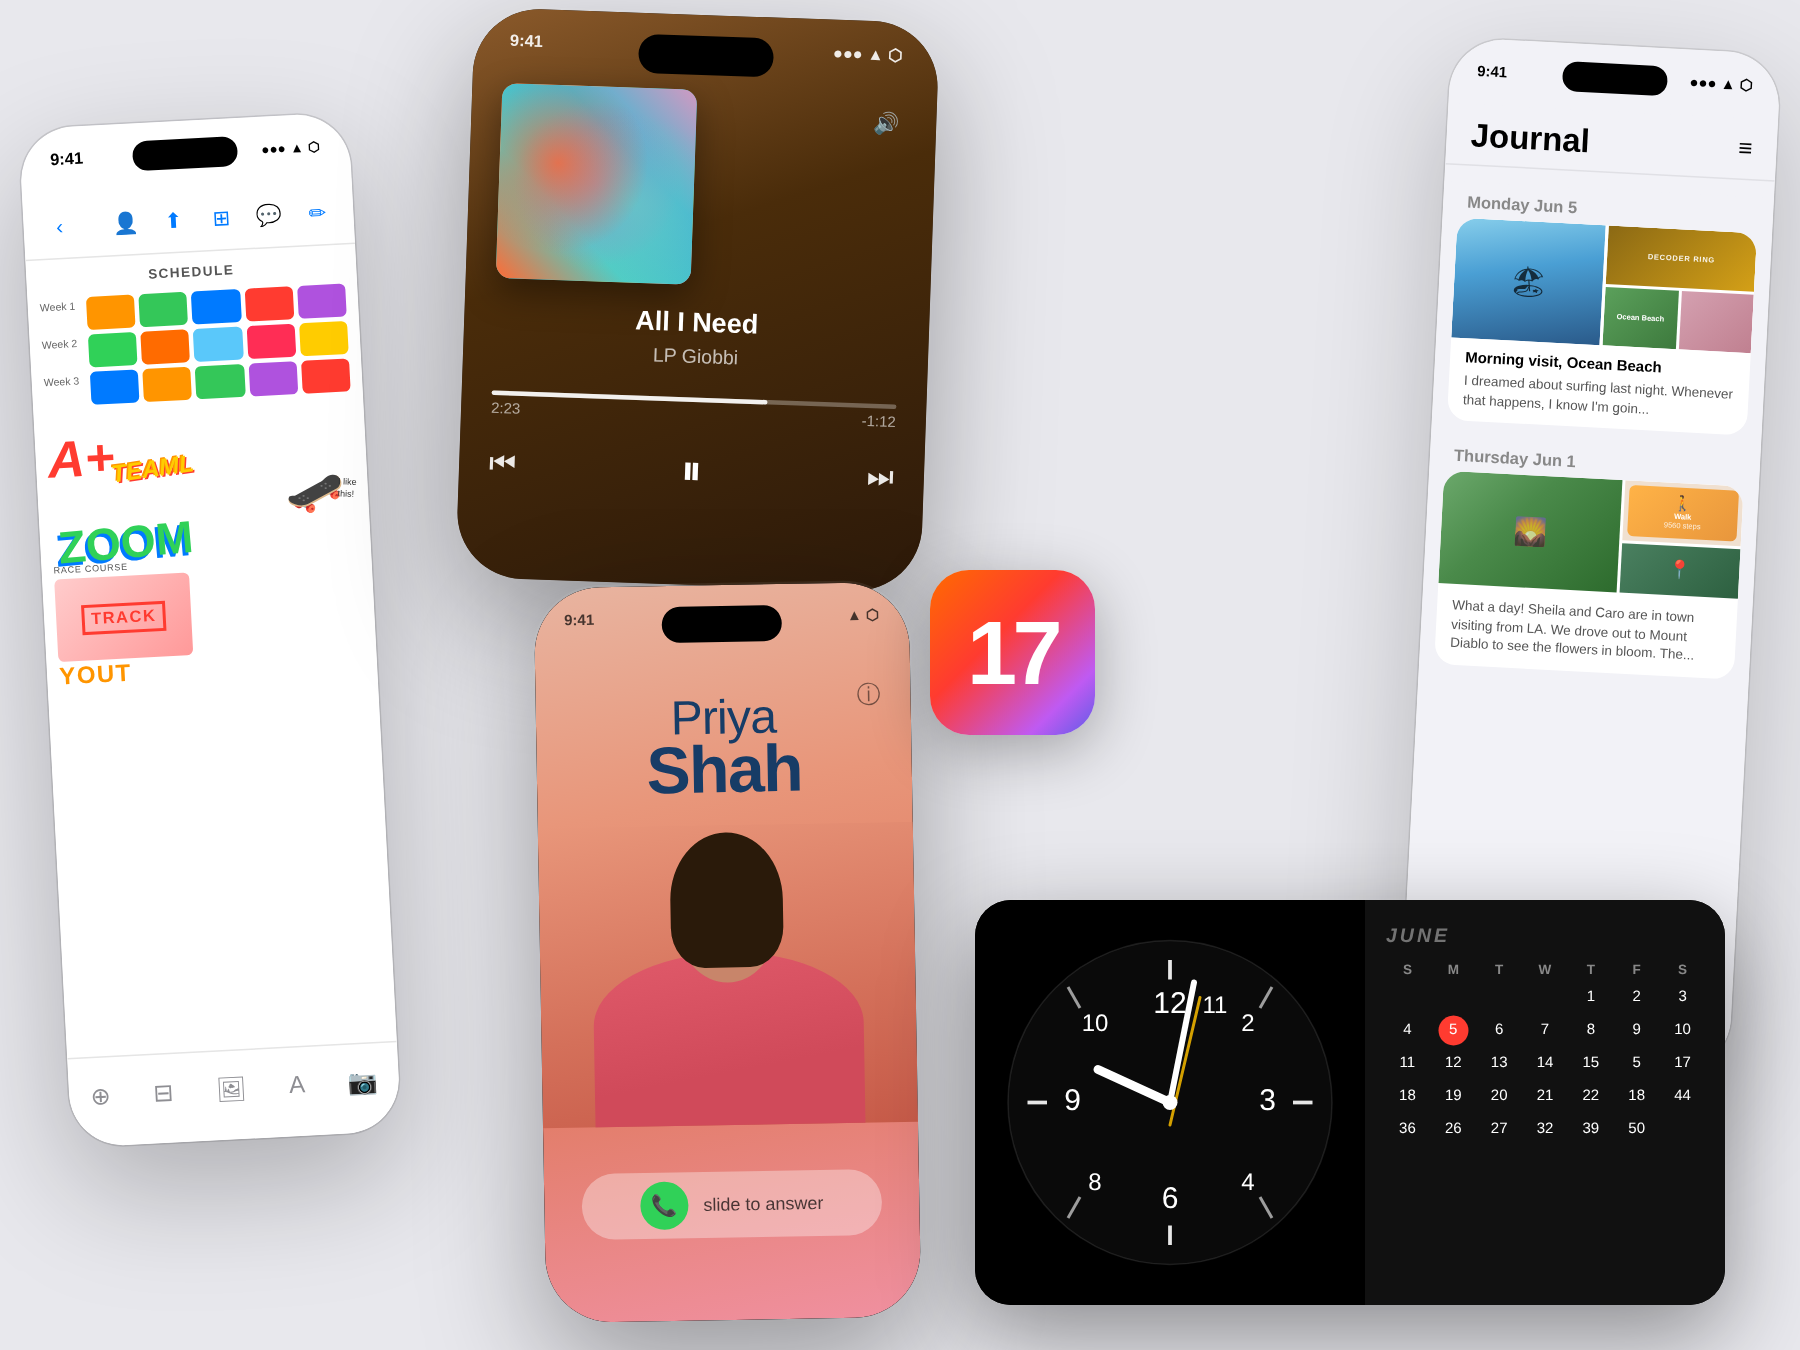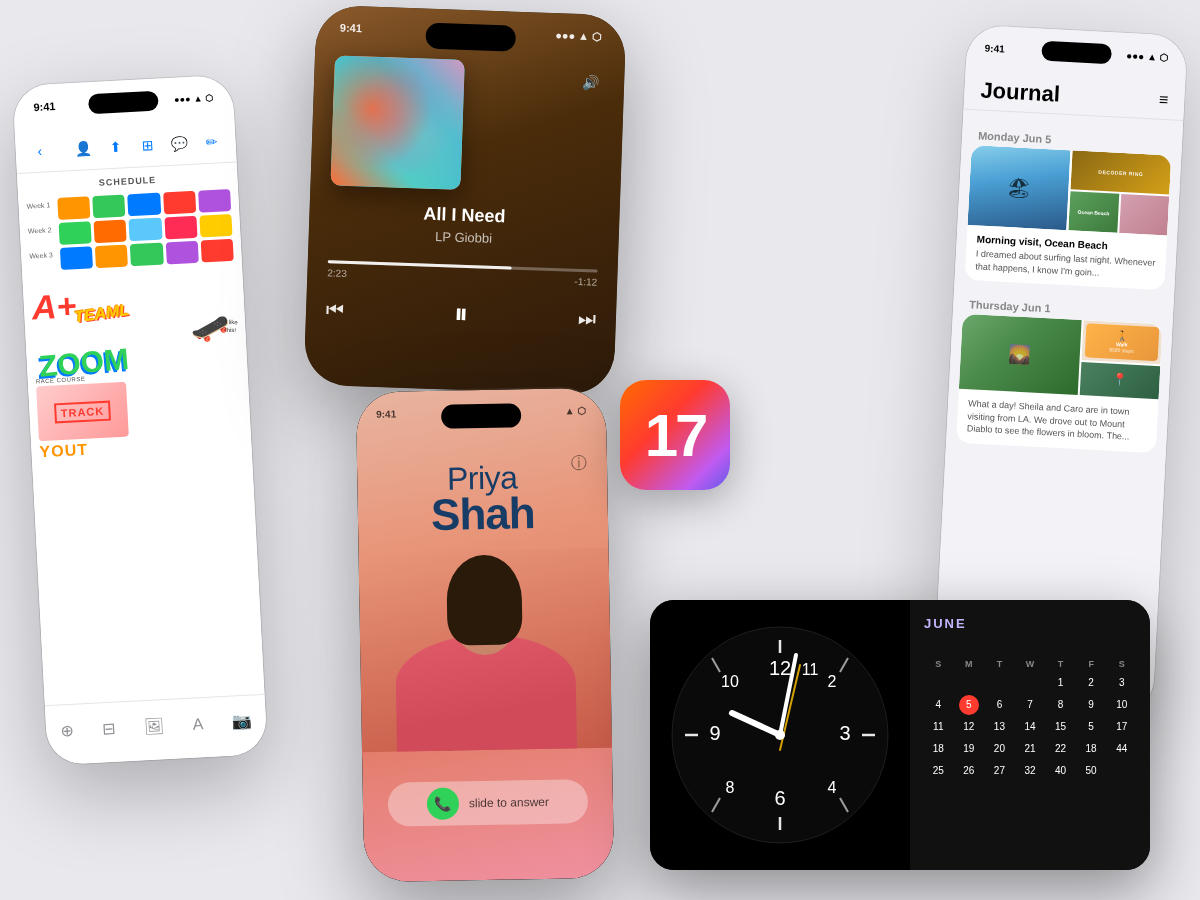--- a/index.html
+++ b/index.html
@@ -655,23 +655,24 @@
       height: 220px;
     }
     .calendar-panel {
       flex: 1;
       background: #111;
       padding: 16px 14px;
     }
     .calendar-month {
       font-size: 13px;
       font-weight: 700;
-      color: #c4b5fd;
+      color: #737373;
       letter-spacing: 2px;
-      margin-bottom: 26px;
+      margin-bottom: 8px;
+      font-style: italic;
     }
     .calendar-grid {
       display: grid;
       grid-template-columns: repeat(7, 1fr);
       gap: 2px;
     }
     .cal-header-cell {
       text-align: center;
       font-size: 9px;
       color: #888;
@@ -1009,25 +1010,25 @@
         <div class="cal-cell">15</div>
         <div class="cal-cell">5</div>
         <div class="cal-cell">17</div>
         <div class="cal-cell">18</div>
         <div class="cal-cell">19</div>
         <div class="cal-cell">20</div>
         <div class="cal-cell">21</div>
         <div class="cal-cell">22</div>
         <div class="cal-cell">18</div>
         <div class="cal-cell">44</div>
-        <div class="cal-cell">25</div>
+        <div class="cal-cell">36</div>
         <div class="cal-cell">26</div>
         <div class="cal-cell">27</div>
         <div class="cal-cell">32</div>
-        <div class="cal-cell">40</div>
+        <div class="cal-cell">39</div>
         <div class="cal-cell">50</div>
         <div class="cal-cell empty"></div>
       </div>
   </div>
 </div>
 
 <div class="ios17-icon">
   <span class="ios17-number">17</span>
 </div>
 

